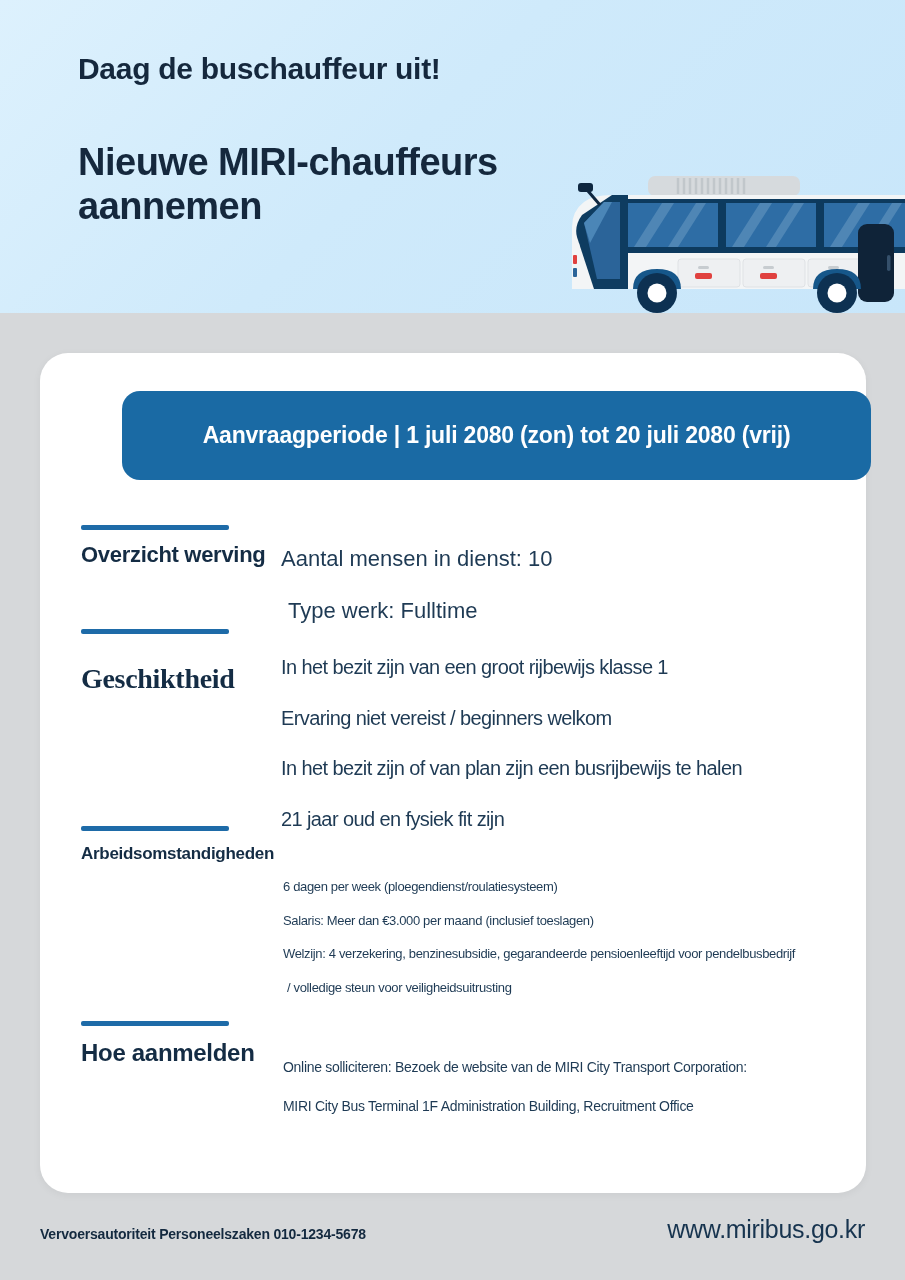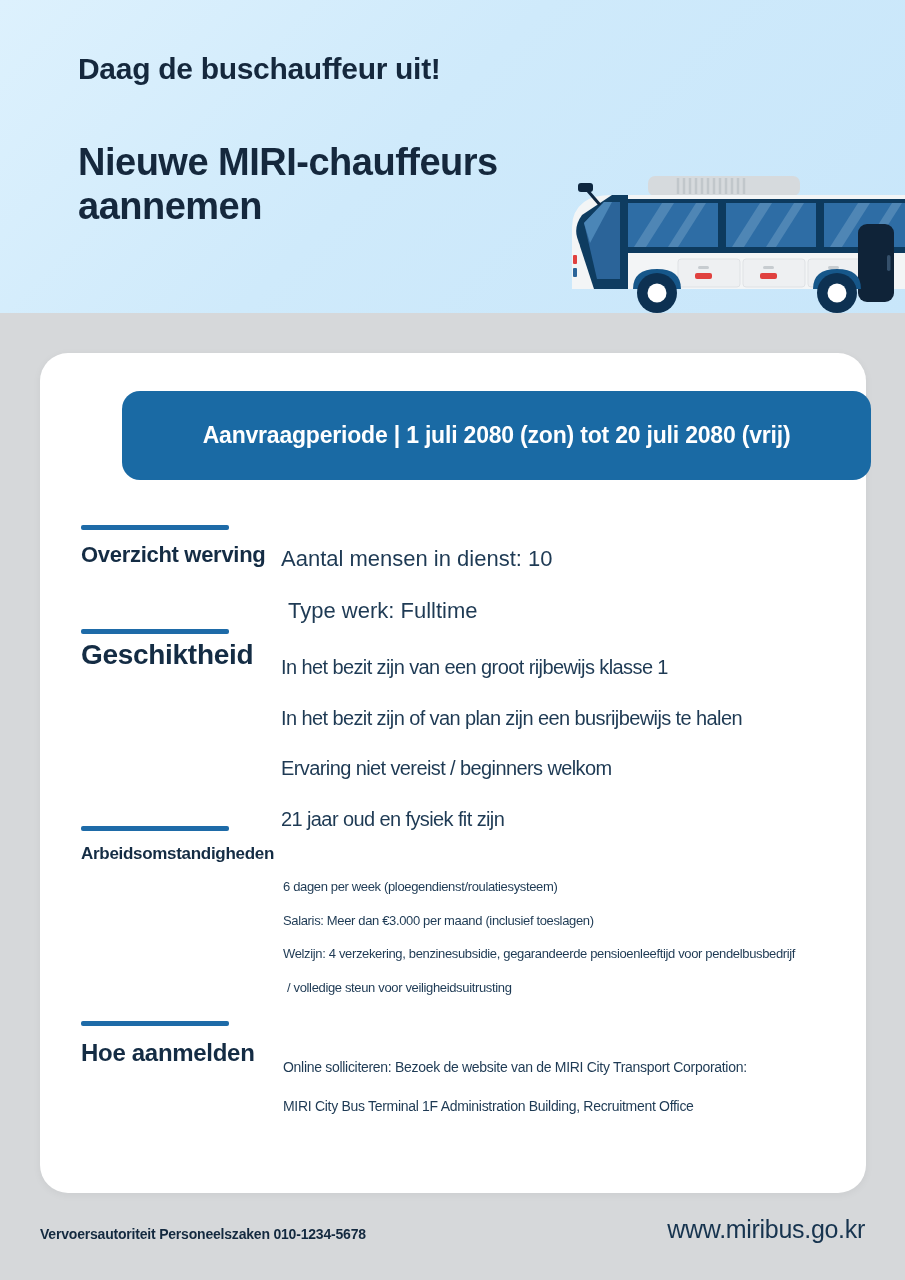--- a/index.html
+++ b/index.html
@@ -85,21 +85,21 @@
   .content { position: absolute; white-space: nowrap; color: #1e3a54; }
   .content p { margin: 11px; }
 
   
   .sec-1 { top: 172px; }
   .sec-1 h3 { margin-top: 12px; font-size: 22px; line-height: 26px; }
   .sec-1 .content { left: 189px; top: 2px; font-size: 22px; line-height: 41px; }
 
   
   .sec-2 { top: 276px; }
-  .sec-2 h3 { margin-top: 4px; font-size: 28px; line-height: 34px; }
+  .sec-2 h3 { margin-top: 28px; font-size: 28px; line-height: 34px; font-family: Liberation Serif, serif; }
   .sec-2 .content { left: 189px; top: 8px; font-size: 20px; letter-spacing: -0.6px; line-height: 39.5px; }
 
   
   .sec-3 { top: 473px; }
   .sec-3 h3 { margin-top: 12px; font-size: 17px; line-height: 22px; }
   .sec-3 .content { left: 191px; top: 39px; font-size: 13px; letter-spacing: -0.35px; line-height: 22.5px; }
 
   
   .sec-4 { top: 668px; }
   .sec-4 h3 { margin-top: 12px; font-size: 24px; line-height: 30px; }
@@ -220,22 +220,22 @@
         <p>Aantal mensen in dienst: 10</p>
         <p style="padding-left:7px;">Type werk: Fulltime</p>
       </div>
     </section>
 
     <section class="sec sec-2">
       <span class="tick"></span>
       <h3>Geschiktheid</h3>
       <div class="content">
         <p>In het bezit zijn van een groot rijbewijs klasse 1</p>
+        <p>Ervaring niet vereist / beginners welkom</p>
         <p>In het bezit zijn of van plan zijn een busrijbewijs te halen</p>
-        <p>Ervaring niet vereist / beginners welkom</p>
         <p>21 jaar oud en fysiek fit zijn</p>
       </div>
     </section>
 
     <section class="sec sec-3">
       <span class="tick"></span>
       <h3>Arbeidsomstandigheden</h3>
       <div class="content">
         <p>6 dagen per week (ploegendienst/roulatiesysteem)</p>
         <p>Salaris: Meer dan €3.000 per maand (inclusief toeslagen)</p>

